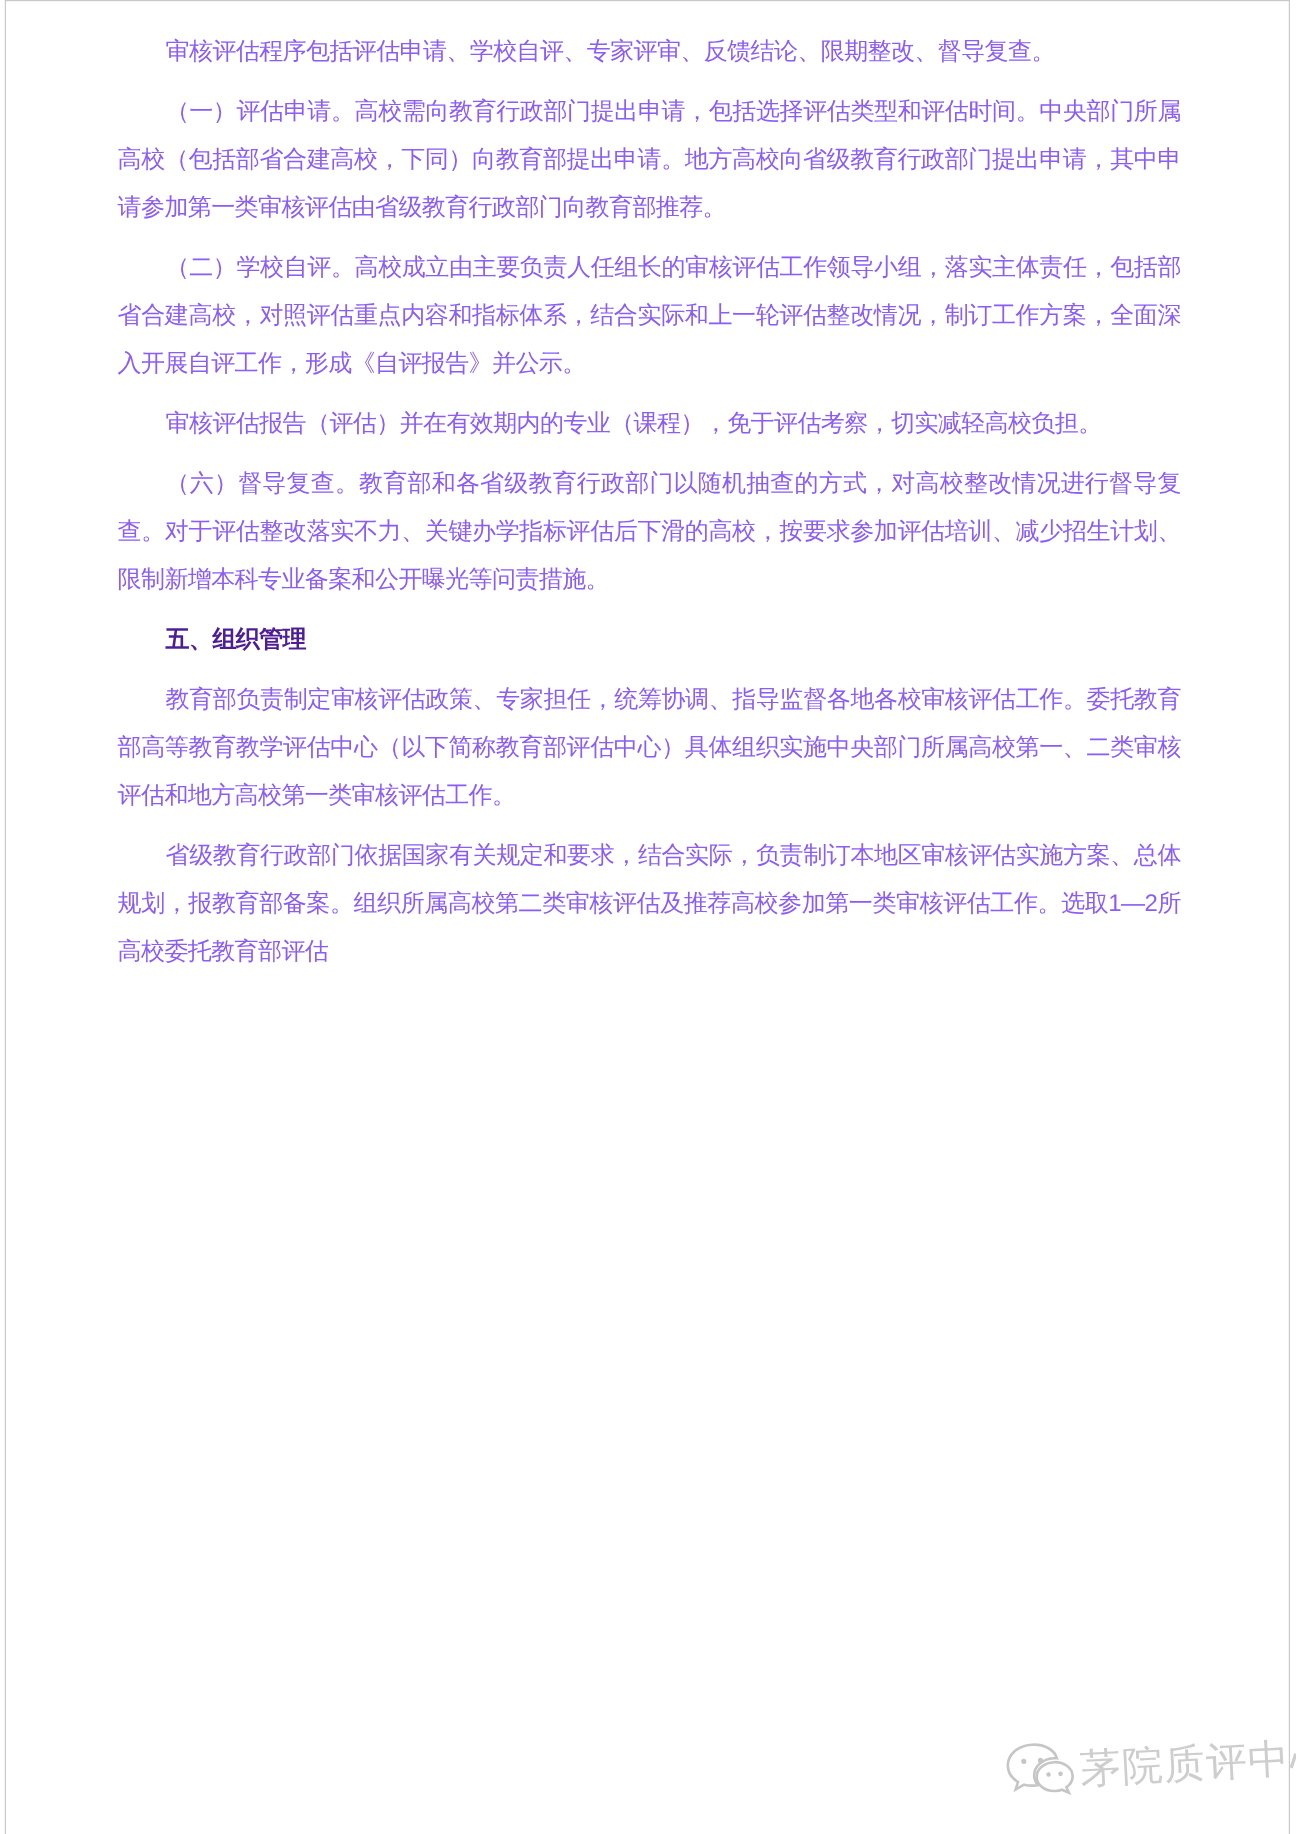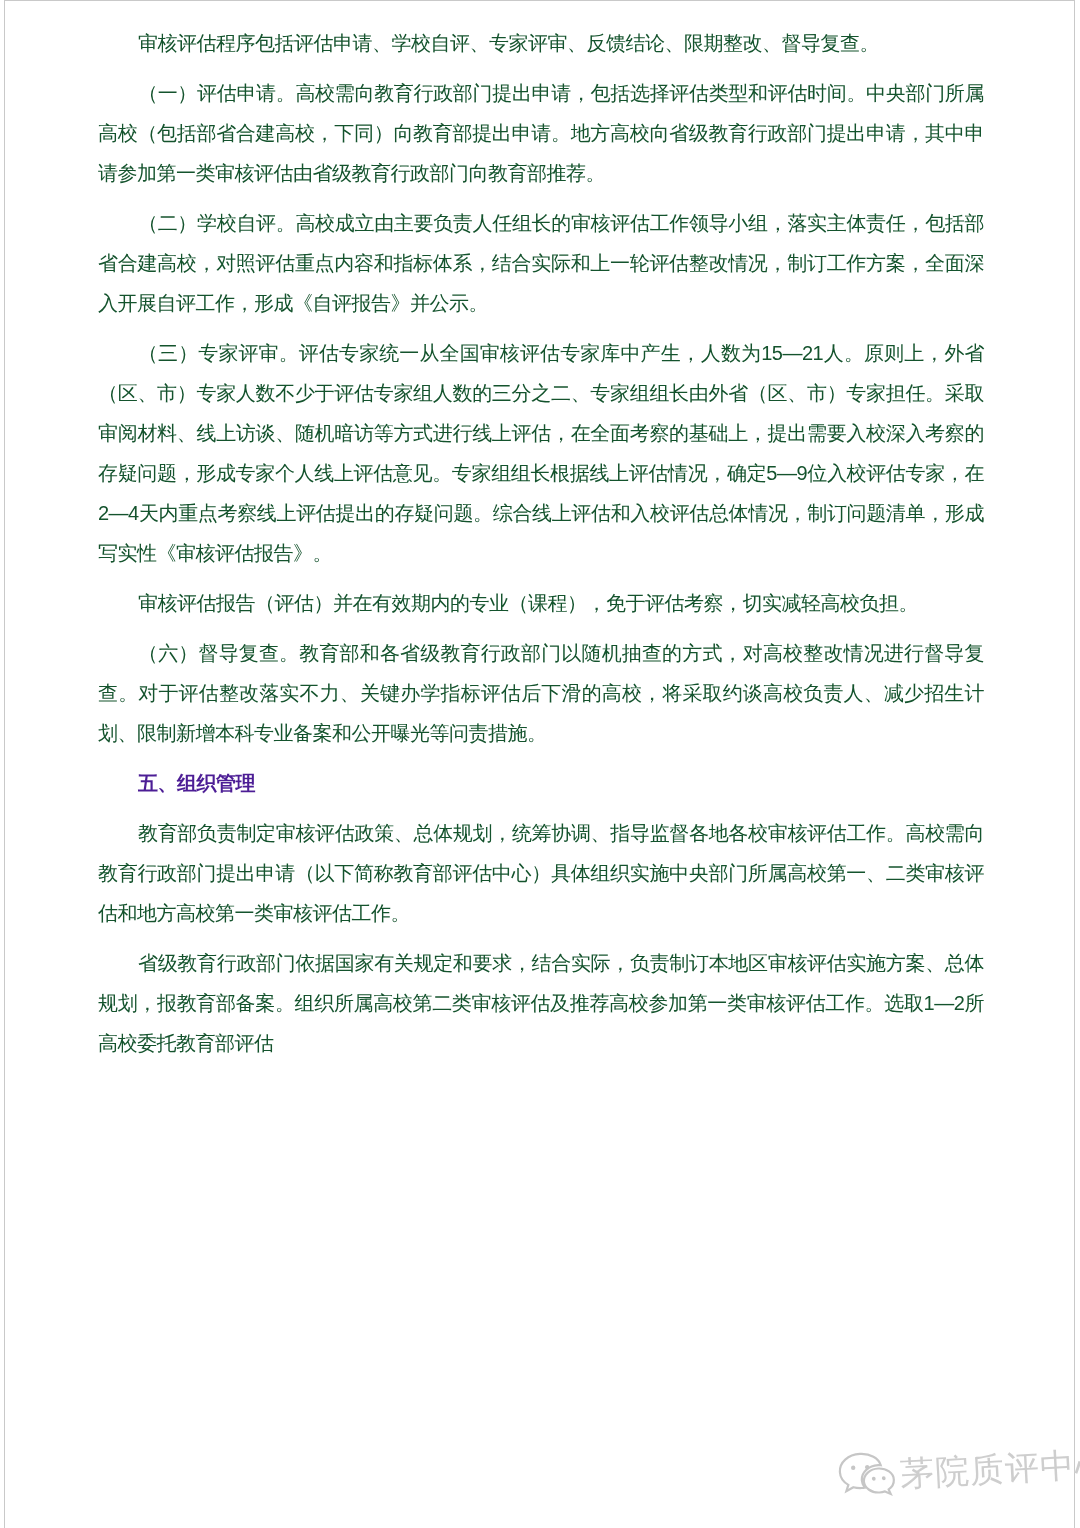--- a/index.html
+++ b/index.html
@@ -27,21 +27,21 @@
     padding: 22px 90px 0 93px;
     color: #5a5a5a;
   }
   .content p {
     margin: 0 0 10px 0;
     font-size: 20px;
     letter-spacing: -0.5px;
     line-height: 40px;
     text-align: justify;
     text-indent: 2em;
-    color: #14532d;
+    color: #8b5cf6;
   }
   .content h2.section-heading {
     margin: 0 0 10px 0;
     font-size: 20px;
     letter-spacing: -0.5px;
     line-height: 40px;
     text-indent: 2em;
     font-weight: bold;
     color: #4c1d95;
   }
@@ -70,25 +70,24 @@
   }
 </style>
 </head>
 <body>
 
 <div class="page">
   <div class="content">
     <p>审核评估程序包括评估申请、学校自评、专家评审、反馈结论、限期整改、督导复查。</p>
     <p>（一）评估申请。高校需向教育行政部门提出申请，包括选择评估类型和评估时间。中央部门所属高校（包括部省合建高校，下同）向教育部提出申请。地方高校向省级教育行政部门提出申请，其中申请参加第一类审核评估由省级教育行政部门向教育部推荐。</p>
     <p>（二）学校自评。高校成立由主要负责人任组长的审核评估工作领导小组，落实主体责任，包括部省合建高校，对照评估重点内容和指标体系，结合实际和上一轮评估整改情况，制订工作方案，全面深入开展自评工作，形成《自评报告》并公示。</p>
-    <p>（三）专家评审。评估专家统一从全国审核评估专家库中产生，人数为15—21人。原则上，外省（区、市）专家人数不少于评估专家组人数的三分之二、专家组组长由外省（区、市）专家担任。采取审阅材料、线上访谈、随机暗访等方式进行线上评估，在全面考察的基础上，提出需要入校深入考察的存疑问题，形成专家个人线上评估意见。专家组组长根据线上评估情况，确定5—9位入校评估专家，在2—4天内重点考察线上评估提出的存疑问题。综合线上评估和入校评估总体情况，制订问题清单，形成写实性《审核评估报告》。</p>
     <p>审核评估报告（评估）并在有效期内的专业（课程），免于评估考察，切实减轻高校负担。</p>
-    <p>（六）督导复查。教育部和各省级教育行政部门以随机抽查的方式，对高校整改情况进行督导复查。对于评估整改落实不力、关键办学指标评估后下滑的高校，将采取约谈高校负责人、减少招生计划、限制新增本科专业备案和公开曝光等问责措施。</p>
+    <p>（六）督导复查。教育部和各省级教育行政部门以随机抽查的方式，对高校整改情况进行督导复查。对于评估整改落实不力、关键办学指标评估后下滑的高校，按要求参加评估培训、减少招生计划、限制新增本科专业备案和公开曝光等问责措施。</p>
     <h2 class="section-heading">五、组织管理</h2>
-    <p>教育部负责制定审核评估政策、总体规划，统筹协调、指导监督各地各校审核评估工作。高校需向教育行政部门提出申请（以下简称教育部评估中心）具体组织实施中央部门所属高校第一、二类审核评估和地方高校第一类审核评估工作。</p>
+    <p>教育部负责制定审核评估政策、专家担任，统筹协调、指导监督各地各校审核评估工作。委托教育部高等教育教学评估中心（以下简称教育部评估中心）具体组织实施中央部门所属高校第一、二类审核评估和地方高校第一类审核评估工作。</p>
     <p>省级教育行政部门依据国家有关规定和要求，结合实际，负责制订本地区审核评估实施方案、总体规划，报教育部备案。组织所属高校第二类审核评估及推荐高校参加第一类审核评估工作。选取1—2所高校委托教育部评估</p>
   </div>
 </div>
 
 <div class="watermark">
   <svg class="wm-icon" viewBox="0 0 58 50" xmlns="http://www.w3.org/2000/svg">
 
     <path d="M23 2 C11 2 2 9.5 2 19 c0 5.5 3 10.2 7.8 13.3 L7.5 38.5 l7.2 -3.6 c2.6 0.8 5.4 1.2 8.3 1.2 1 0 2 -0.05 2.9 -0.15 C24.6 33.6 23.5 31 23.5 28.2 c0 -7.8 7.6 -14 17 -14 0.9 0 1.8 0.06 2.7 0.17 C41.5 7 33.2 2 23 2 Z" fill="none" stroke="#bdbdbd" stroke-width="2.2"></path>
     <circle cx="15.5" cy="15.5" r="2.2" fill="#bdbdbd"></circle>
     <circle cx="29.5" cy="15.5" r="2.2" fill="#bdbdbd"></circle>

